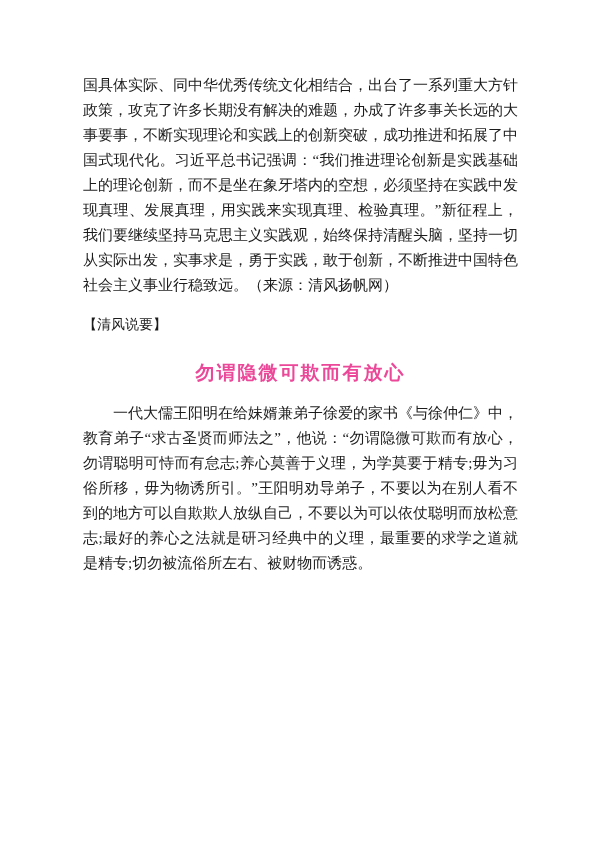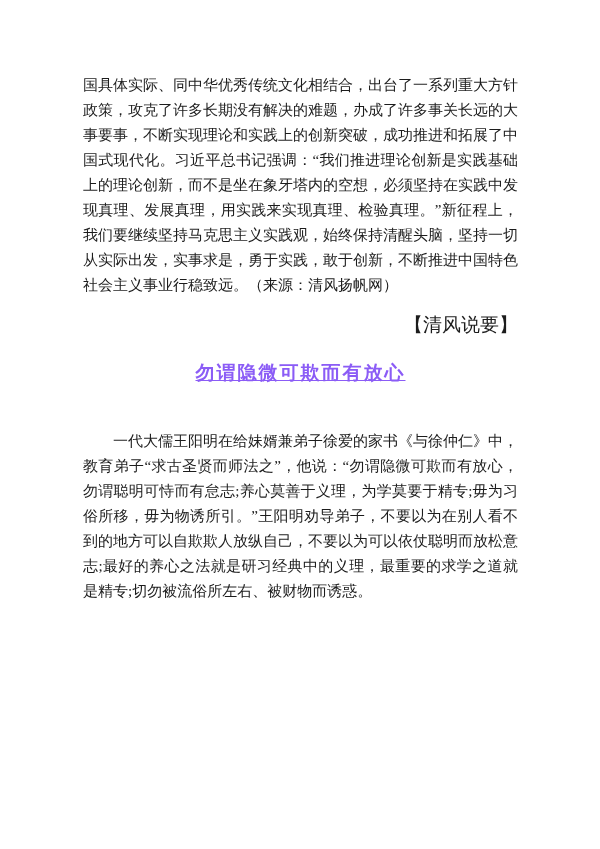--- a/index.html
+++ b/index.html
@@ -25,37 +25,36 @@
     line-height: 25px;
     text-align: justify;
     text-justify: inter-ideograph;
     word-break: break-all;
   }
   .indent-2em {
     text-indent: 2em;
   }
   .section-header {
     margin: 14px 0 0 0;
-    font-size: 19px;
+    font-size: 14px;
     line-height: 25px;
     font-weight: normal;
-    text-align: right;
+    text-align: left;
   }
   .article-title {
     margin: 21px 0 0 0;
     font-size: 19px;
     line-height: 29px;
     font-weight: bold;
     text-align: center;
     letter-spacing: 2px;
-    color: #8b5cf6;
-    text-decoration: underline;
+    color: #ec4899;
   }
   .first-after-title {
-    margin-top: 42px;
+    margin-top: 14px;
   }
   .page-number {
     position: absolute;
     left: 0;
     right: 0;
     top: 787px;
     text-align: center;
     font-size: 13.5px;
     line-height: 14px;
     letter-spacing: 2px;

